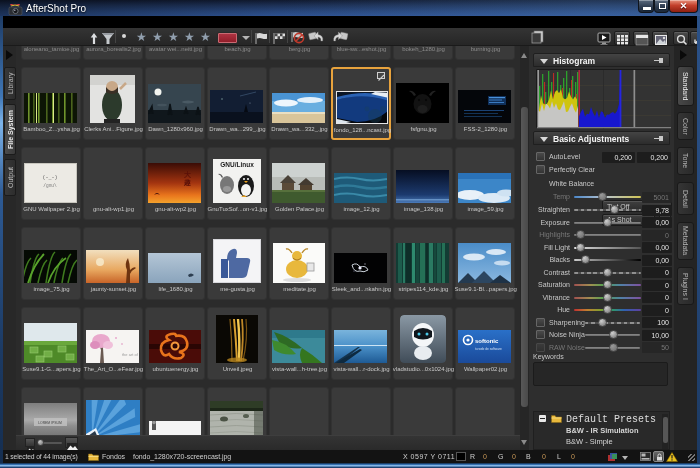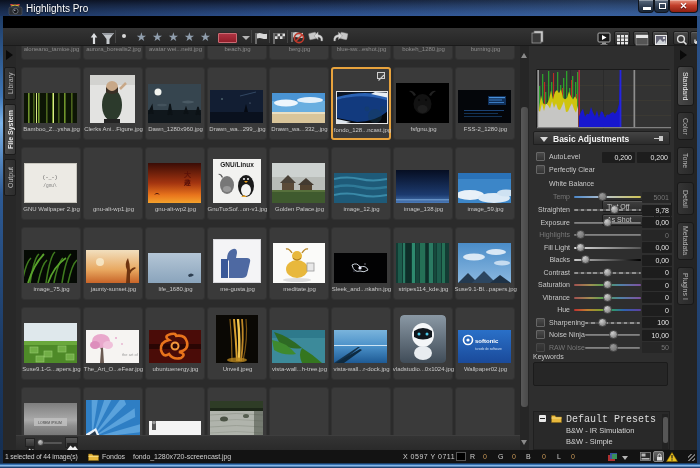--- a/index.html
+++ b/index.html
@@ -69,21 +69,21 @@
 <div id="title" class="abs">
       <div class="shine abs"></div>
     </div>
     <div id="ticon" class="abs"><svg width="15" height="12" viewBox="0 0 15 12">
 <path d="M2 1 Q7 -2 12 1" stroke="#e04040" stroke-width="1" fill="none"></path>
 <path d="M3 2 Q7 0 11 2" stroke="#e8c030" stroke-width="1" fill="none"></path>
 <rect x="1" y="3" width="13" height="8" rx="1.5" fill="#2a2d33" stroke="#555a62" stroke-width="0.6"></rect>
 <circle cx="7.5" cy="7" r="2.6" fill="#14161a" stroke="#7a8088" stroke-width="0.8"></circle>
 <circle cx="6.8" cy="6.3" r="0.8" fill="#aab"></circle>
 </svg></div>
-    <div id="ttext" class="abs">Highlights Pro</div>
+    <div id="ttext" class="abs">AfterShot Pro</div>
     <div id="bmin" class="wbtn abs">
       <div style="position:absolute;left:4px;top:7px;width:8px;height:3px;background:#fff;box-shadow:0 1px 1px #123;"></div>
     </div>
     <div id="bmax" class="wbtn abs">
       <div style="position:absolute;left:4px;top:3px;width:7px;height:6px;border:1.5px solid #fff;box-shadow:0 1px 1px #123;"></div>
     </div>
     <div id="bclose" class="wbtn abs">
       <span style="font-size:9px;font-weight:bold;top:0.5px;">✕</span>
     </div>
     <div id="tbar" class="abs">
@@ -756,20 +756,28 @@
       <div class="cell" style="left:314.5px;top:341px;"></div>
       <div class="cell" style="left:376.5px;top:341px;"></div>
       <div class="cell" style="left:438.5px;top:341px;"></div>
     </div>
     <div id="gsb" class="abs">
       <div class="abs" style="left:1px;top:7px;width:0;height:0;border-left:3.5px solid transparent;border-right:3.5px solid transparent;border-bottom:5px solid #8a8a8a;"></div>
       <div class="abs" style="left:1px;top:61px;width:7px;height:300px;background:linear-gradient(90deg,#585858,#4a4a4a);border-radius:3px;"></div>
       <div class="abs" style="left:1px;top:394px;width:0;height:0;border-left:3.5px solid transparent;border-right:3.5px solid transparent;border-top:5px solid #8a8a8a;"></div>
     </div>
     <div id="panel" class="abs">
+      <div class="phdr" style="top:7px;">
+        <i class="tri"></i>
+        <span class="txt">Histogram</span>
+        <span class="pin">
+          <i></i>
+          <b></b>
+        </span>
+      </div>
       <div class="abs" style="left:7px;top:23px;width:134px;height:59px;border:1px solid #1a1a1a;border-radius:1px;">
         <svg width="134" height="59" viewBox="0 0 134 59" style="display:block">
 <rect width="134" height="59" fill="#333333"></rect>
 <rect x="0" y="15" width="134" height="1" fill="#3b3933"></rect>
           <rect x="0" y="30" width="134" height="1" fill="#3b3933"></rect>
           <rect x="0" y="45" width="134" height="1" fill="#3b3933"></rect>
 <rect x="33" y="0" width="1" height="59" fill="#2b2b2b"></rect>
           <rect x="66" y="0" width="1" height="59" fill="#2b2b2b"></rect>
 <rect x="2" y="16" width="1.3" height="42" fill="#2da12d"></rect>
           <rect x="5" y="4" width="1.3" height="54" fill="#2da12d"></rect>
@@ -921,21 +929,21 @@
       <div class="abs" style="left:4px;top:316px;width:135px;height:24px;background:#262626;border:1px solid #1b1b1b;border-radius:2px;"></div>
       <div class="abs" style="left:4px;top:365px;width:137px;height:39px;background:#292929;border:1px solid #1f1f1f;overflow:hidden;">
         <div style="position:absolute;left:5px;top:3px;width:7px;height:7px;background:#e8e8e8;border-radius:1px;">
           <div style="position:absolute;left:1px;top:3px;width:5px;height:1px;background:#222;"></div>
         </div>
         <svg style="position:absolute;left:17px;top:2px;" width="11" height="9" viewBox="0 0 11 9">
           <path d="M0.5 1.5 L4 1.5 L5 3 L10.5 3 L10.5 8.5 L0.5 8.5 Z" fill="#e8b83c" stroke="#8a6a18" stroke-width="0.6"></path>
           <path d="M0.5 4 L10.5 4" stroke="#f4d87c" stroke-width="1"></path>
         </svg>
         <span style="position:absolute;left:32px;top:2px;font-size:10px;color:#dcdcdc;font-family:Liberation Mono, monospace;">Default Presets</span>
-        <span style="position:absolute;left:32px;top:13.5px;font-size:7.5px;color:#d4d4d4;">B&amp;W - IR Simulation</span>
+        <span style="position:absolute;left:32px;top:13.5px;font-size:7.5px;color:#d4d4d4;font-weight:bold;">B&amp;W - IR Simulation</span>
         <span style="position:absolute;left:32px;top:24.5px;font-size:7.5px;color:#d4d4d4;">B&amp;W - Simple</span>
         <span style="position:absolute;left:32px;top:35.5px;font-size:7.5px;color:#d4d4d4;">Bleach Bypass</span>
         <div style="position:absolute;right:1px;top:2px;width:6px;height:36px;background:#222;">
           <div style="position:absolute;left:0.5px;top:3px;width:5px;height:26px;background:#565656;border-radius:2px;"></div>
         </div>
       </div>
     </div>
     <div id="rtabs" class="abs">
       <div class="abs" style="left:6px;top:4px;width:0;height:0;border-top:5px solid transparent;border-bottom:5px solid transparent;border-left:7px solid #0a0a0a;"></div>
       <div class="vtabR" style="top:20px;height:40px;background:linear-gradient(90deg,#484848,#383838);color:#ededed;">

